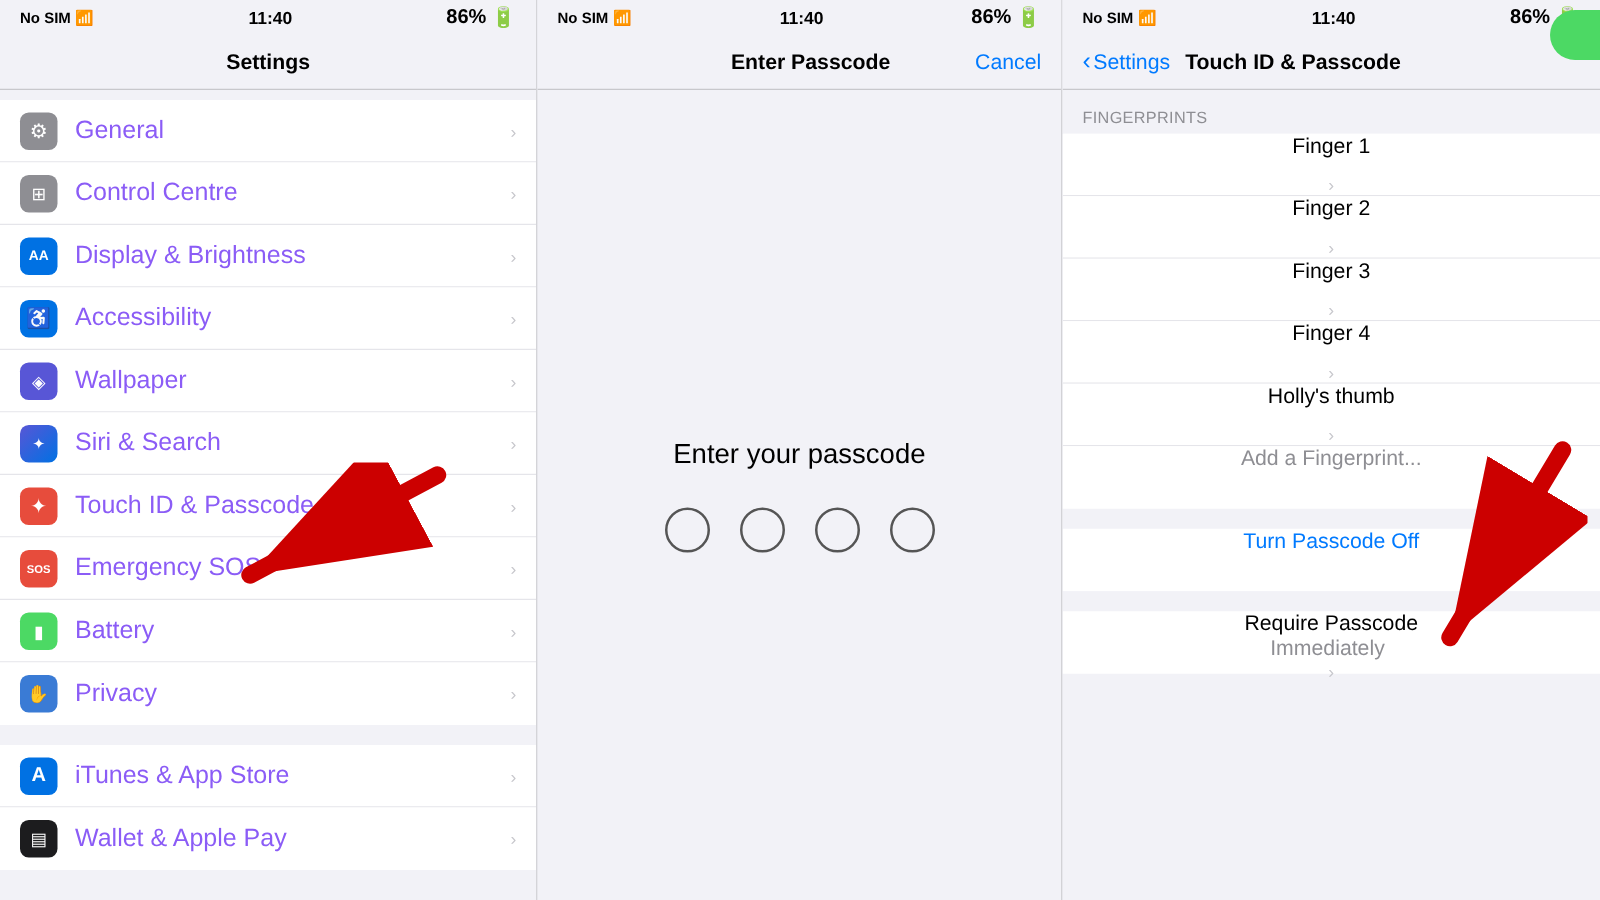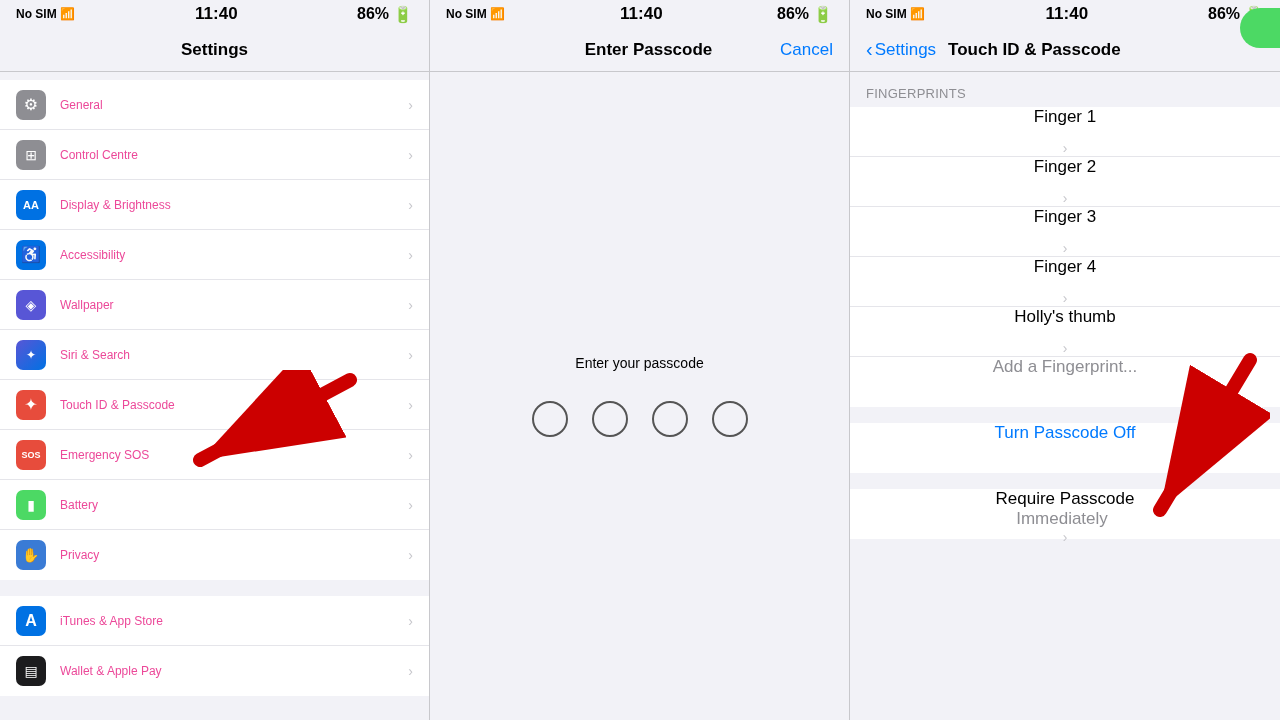--- a/index.html
+++ b/index.html
@@ -28,21 +28,21 @@
       height: 28px;
       background: #f2f2f7;
       display: flex;
       align-items: center;
       justify-content: space-between;
       padding: 0 16px;
       font-size: 12px;
       font-weight: 600;
     }
     .status-left { display: flex; align-items: center; gap: 4px; }
-    .status-center { font-size: 17px; font-weight: 600; }
+    .status-center { font-size: 14px; font-weight: 600; }
     .status-right { display: flex; align-items: center; gap: 4px; font-size: 16px; }
 
     .nav-bar {
       height: 44px;
       background: #f2f2f7;
       display: flex;
       align-items: center;
       justify-content: center;
       border-bottom: 1px solid #c8c8cc;
     }
@@ -79,22 +79,22 @@
       align-items: center;
       justify-content: center;
       margin-right: 14px;
       flex-shrink: 0;
       font-size: 16px;
       color: white;
     }
 
     .item-label {
       flex: 1;
-      font-size: 12px;
-      color: #ec4899;
+      font-size: 20px;
+      color: #8b5cf6;
     }
 
     .chevron {
       color: #c7c7cc;
       font-size: 14px;
     }
 
     
     .icon-general { background: #8e8e93; }
     .icon-control { background: #8e8e93; }
@@ -139,21 +139,21 @@
 
     .passcode-body {
       flex: 1;
       display: flex;
       flex-direction: column;
       align-items: center;
       justify-content: center;
       gap: 30px;
     }
     .passcode-prompt {
-      font-size: 14px;
+      font-size: 22px;
       color: #000;
     }
     .passcode-dots {
       display: flex;
       gap: 24px;
     }
     .passcode-dot {
       width: 36px;
       height: 36px;
       border-radius: 50%;

